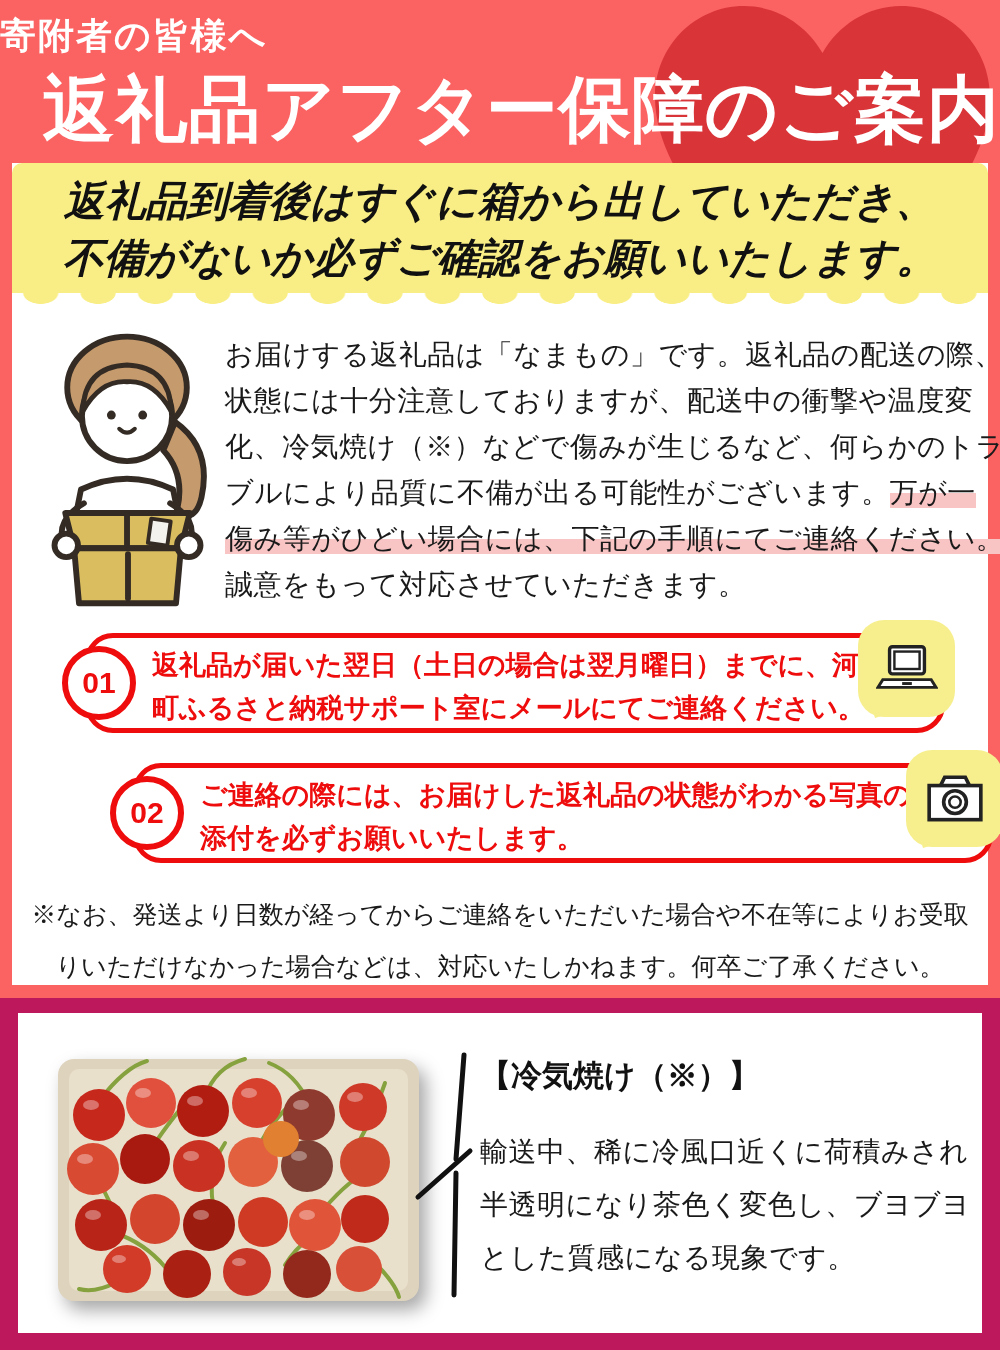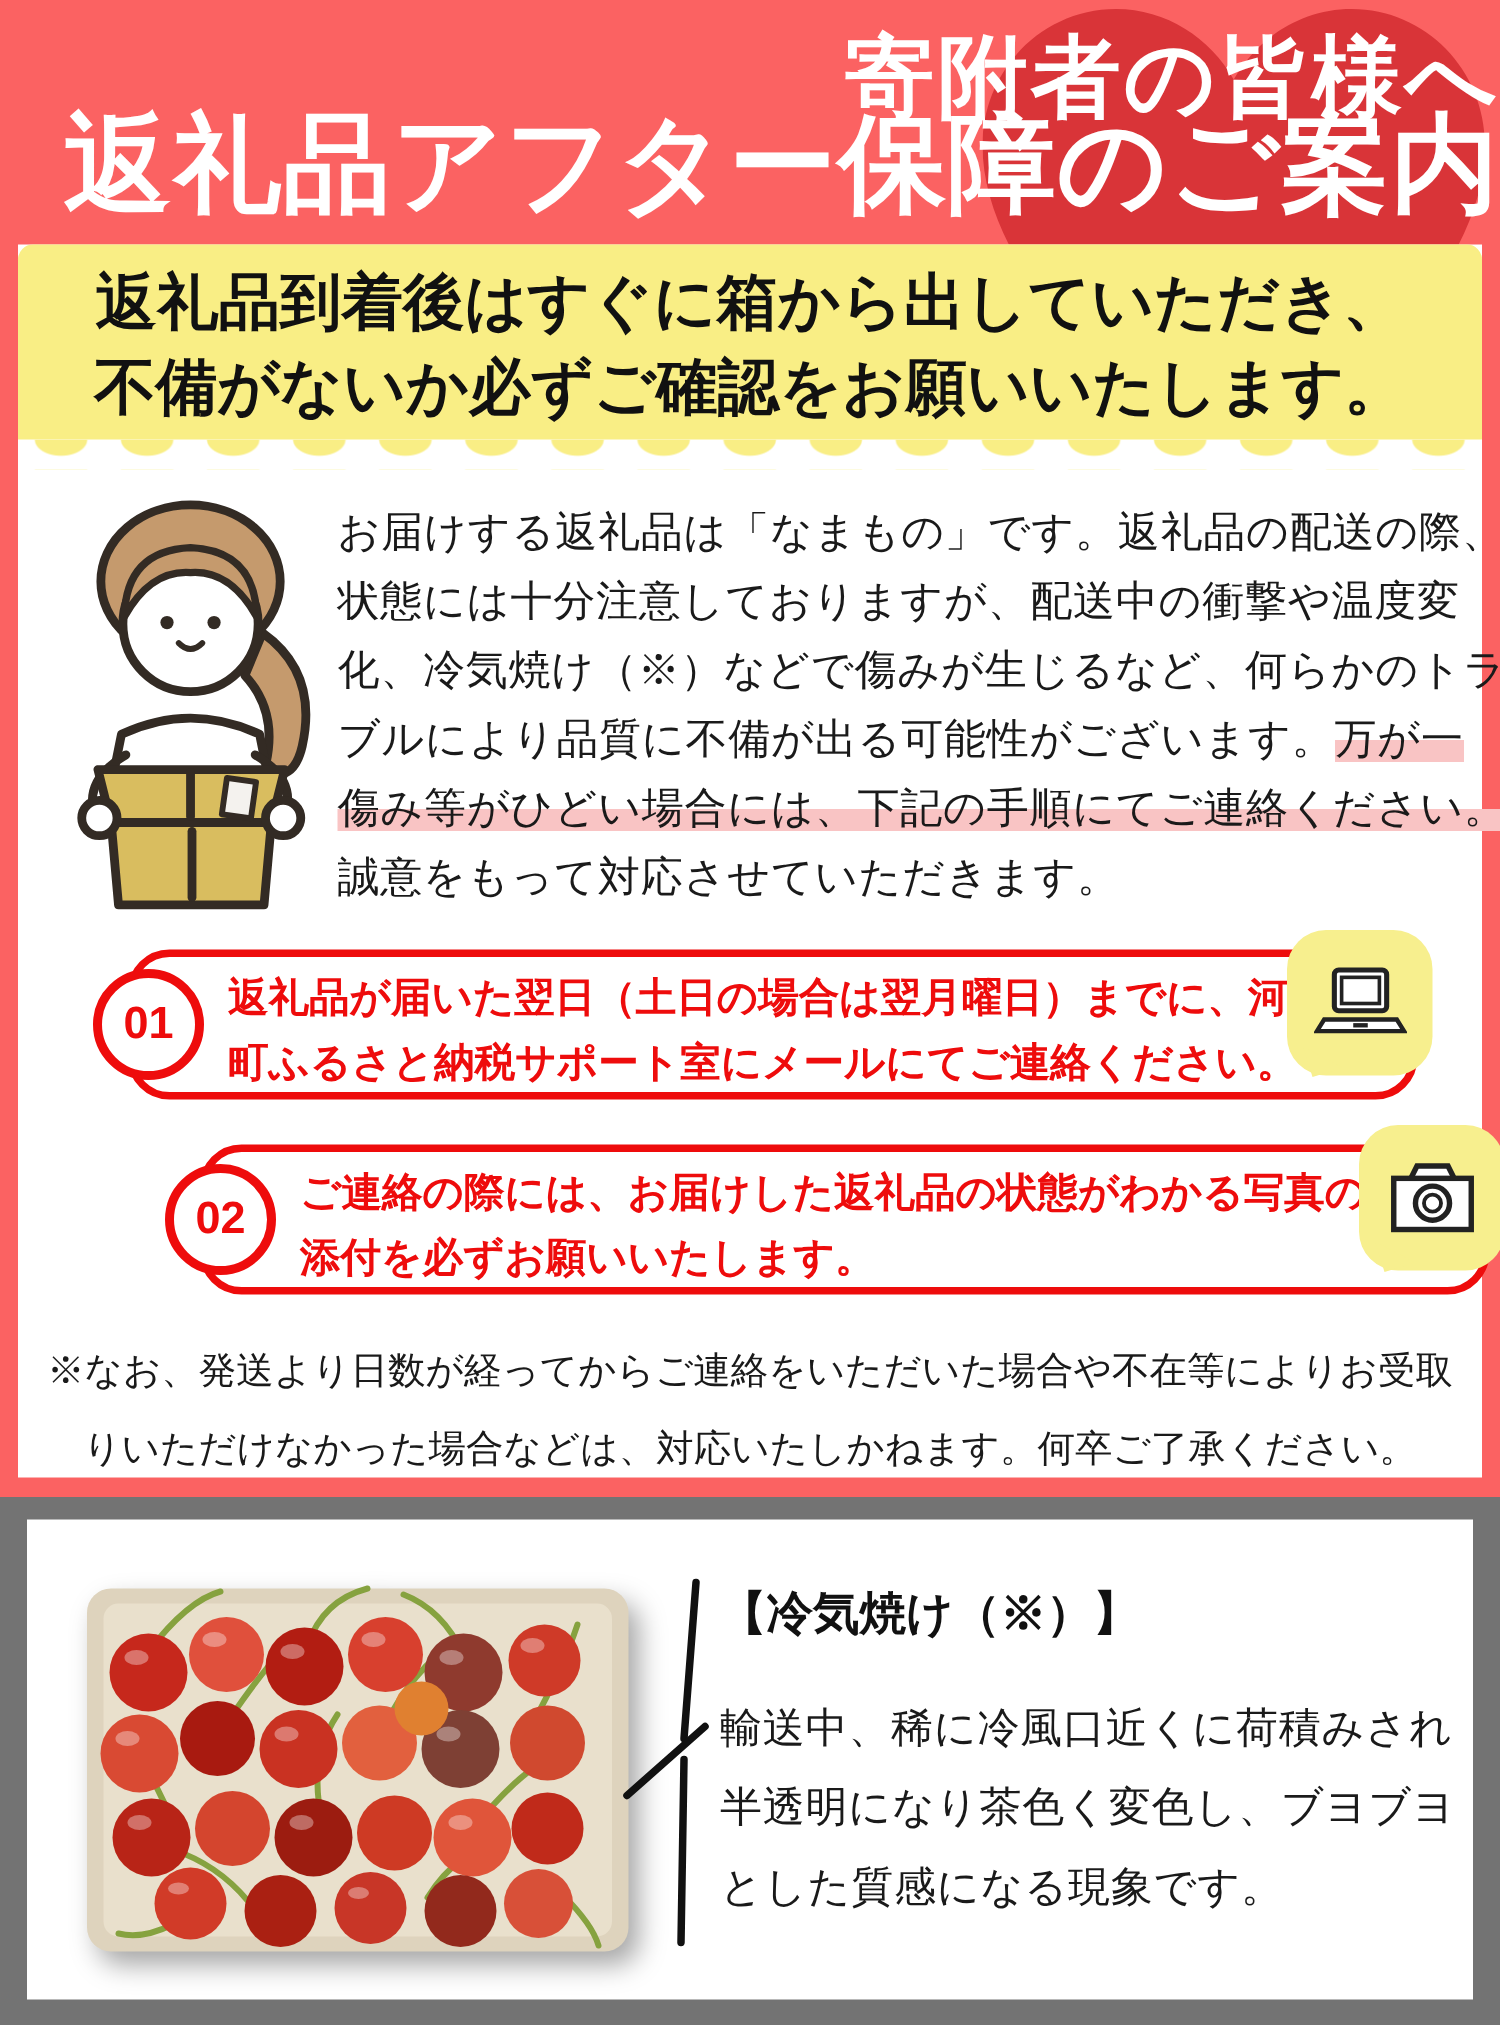--- a/index.html
+++ b/index.html
@@ -2,31 +2,31 @@
 <html><head>
 <meta charset="utf-8">
 <style>
   html,body{margin:0;padding:0;background:#ffffff;}
   .page{position:relative;width:1000px;height:1350px;margin:0 auto;overflow:hidden;
         font-family:"Liberation Sans",sans-serif;background:#fb6262;}
 
   
   .header{position:absolute;left:0;top:0;width:1000px;height:163px;overflow:hidden;}
   .heart{position:absolute;left:655px;top:6px;width:335px;height:310px;}
-  .hdr-sub{position:absolute;left:0;top:12px;width:1000px;text-align:right;
-           color:#ffffff;font-size:60px;font-weight:900;letter-spacing:2px;z-index:2;}
+  .hdr-sub{position:absolute;left:0;top:12px;width:1000px;text-align:left;
+           color:#ffffff;font-size:36px;font-weight:900;letter-spacing:2px;z-index:2;}
   .hdr-title{position:absolute;left:0;top:62px;width:1000px;text-align:right;
            color:#ffffff;font-size:72px;font-weight:900;letter-spacing:1px;z-index:2;white-space:nowrap;}
 
   
   .panel{position:absolute;left:12px;right:12px;top:163px;bottom:365px;background:#ffffff;}
 
   
   .notice{position:absolute;left:12px;top:163px;width:976px;height:130px;background:#f9ee85;
-          border-radius:10px 10px 0 0;z-index:3;text-align:center;}
+          border-radius:10px 10px 0 0;z-index:3;text-align:center;font-style:italic;}
   .notice-line{font-size:41px;font-weight:900;color:#111111;line-height:57px;white-space:nowrap;}
   .notice-line:first-child{margin-top:10px;}
   .wave{position:absolute;left:12px;top:293px;width:976px;height:20px;z-index:3;
         background:radial-gradient(29px 18px at 50% 0px,#f9ee85 0 17px,rgba(249,238,133,0) 18px) repeat-x;
         background-size:57.4px 20px;}
 
   
   .illustration{position:absolute;left:30px;top:318px;width:196px;height:295px;z-index:2;}
   .intro{position:absolute;left:225px;top:332px;width:750px;z-index:2;}
   .intro-line{font-size:28px;color:#1a1a1a;line-height:46px;white-space:nowrap;letter-spacing:0.5px;}
@@ -45,21 +45,21 @@
         border-radius:26px;z-index:4;display:flex;align-items:center;justify-content:center;}
   .bubble::after{content:'';position:absolute;left:2px;bottom:-16px;width:0;height:0;
         border:15px solid rgba(0,0,0,0);border-top-color:#f7ef8e;transform:rotate(28deg);}
   .bubble svg{width:62px;height:52px;}
 
   
   .note{position:absolute;left:0;top:888px;width:1000px;text-align:center;z-index:2;}
   .note-line{font-size:25px;color:#1a1a1a;line-height:52px;white-space:nowrap;}
 
   
-  .bottom{position:absolute;left:0;top:998px;width:1000px;height:352px;background:#737373;}
+  .bottom{position:absolute;left:0;top:998px;width:1000px;height:352px;background:#be185d;}
   .card{position:absolute;left:18px;top:15px;width:964px;height:320px;background:#ffffff;}
   .photo{position:absolute;left:37px;top:40px;width:368px;height:255px;
          filter:drop-shadow(7px 9px 9px rgba(0,0,0,0.35));}
   .divider{position:absolute;left:390px;top:38px;width:70px;height:248px;}
   .card-text{position:absolute;left:462px;top:42px;width:490px;}
   .card-heading{font-size:31px;font-weight:900;color:#111111;margin-bottom:28px;white-space:nowrap;}
   .card-line{font-size:28px;color:#1a1a1a;line-height:53px;white-space:nowrap;letter-spacing:0.5px;}
 </style>
 </head>
 <body>

